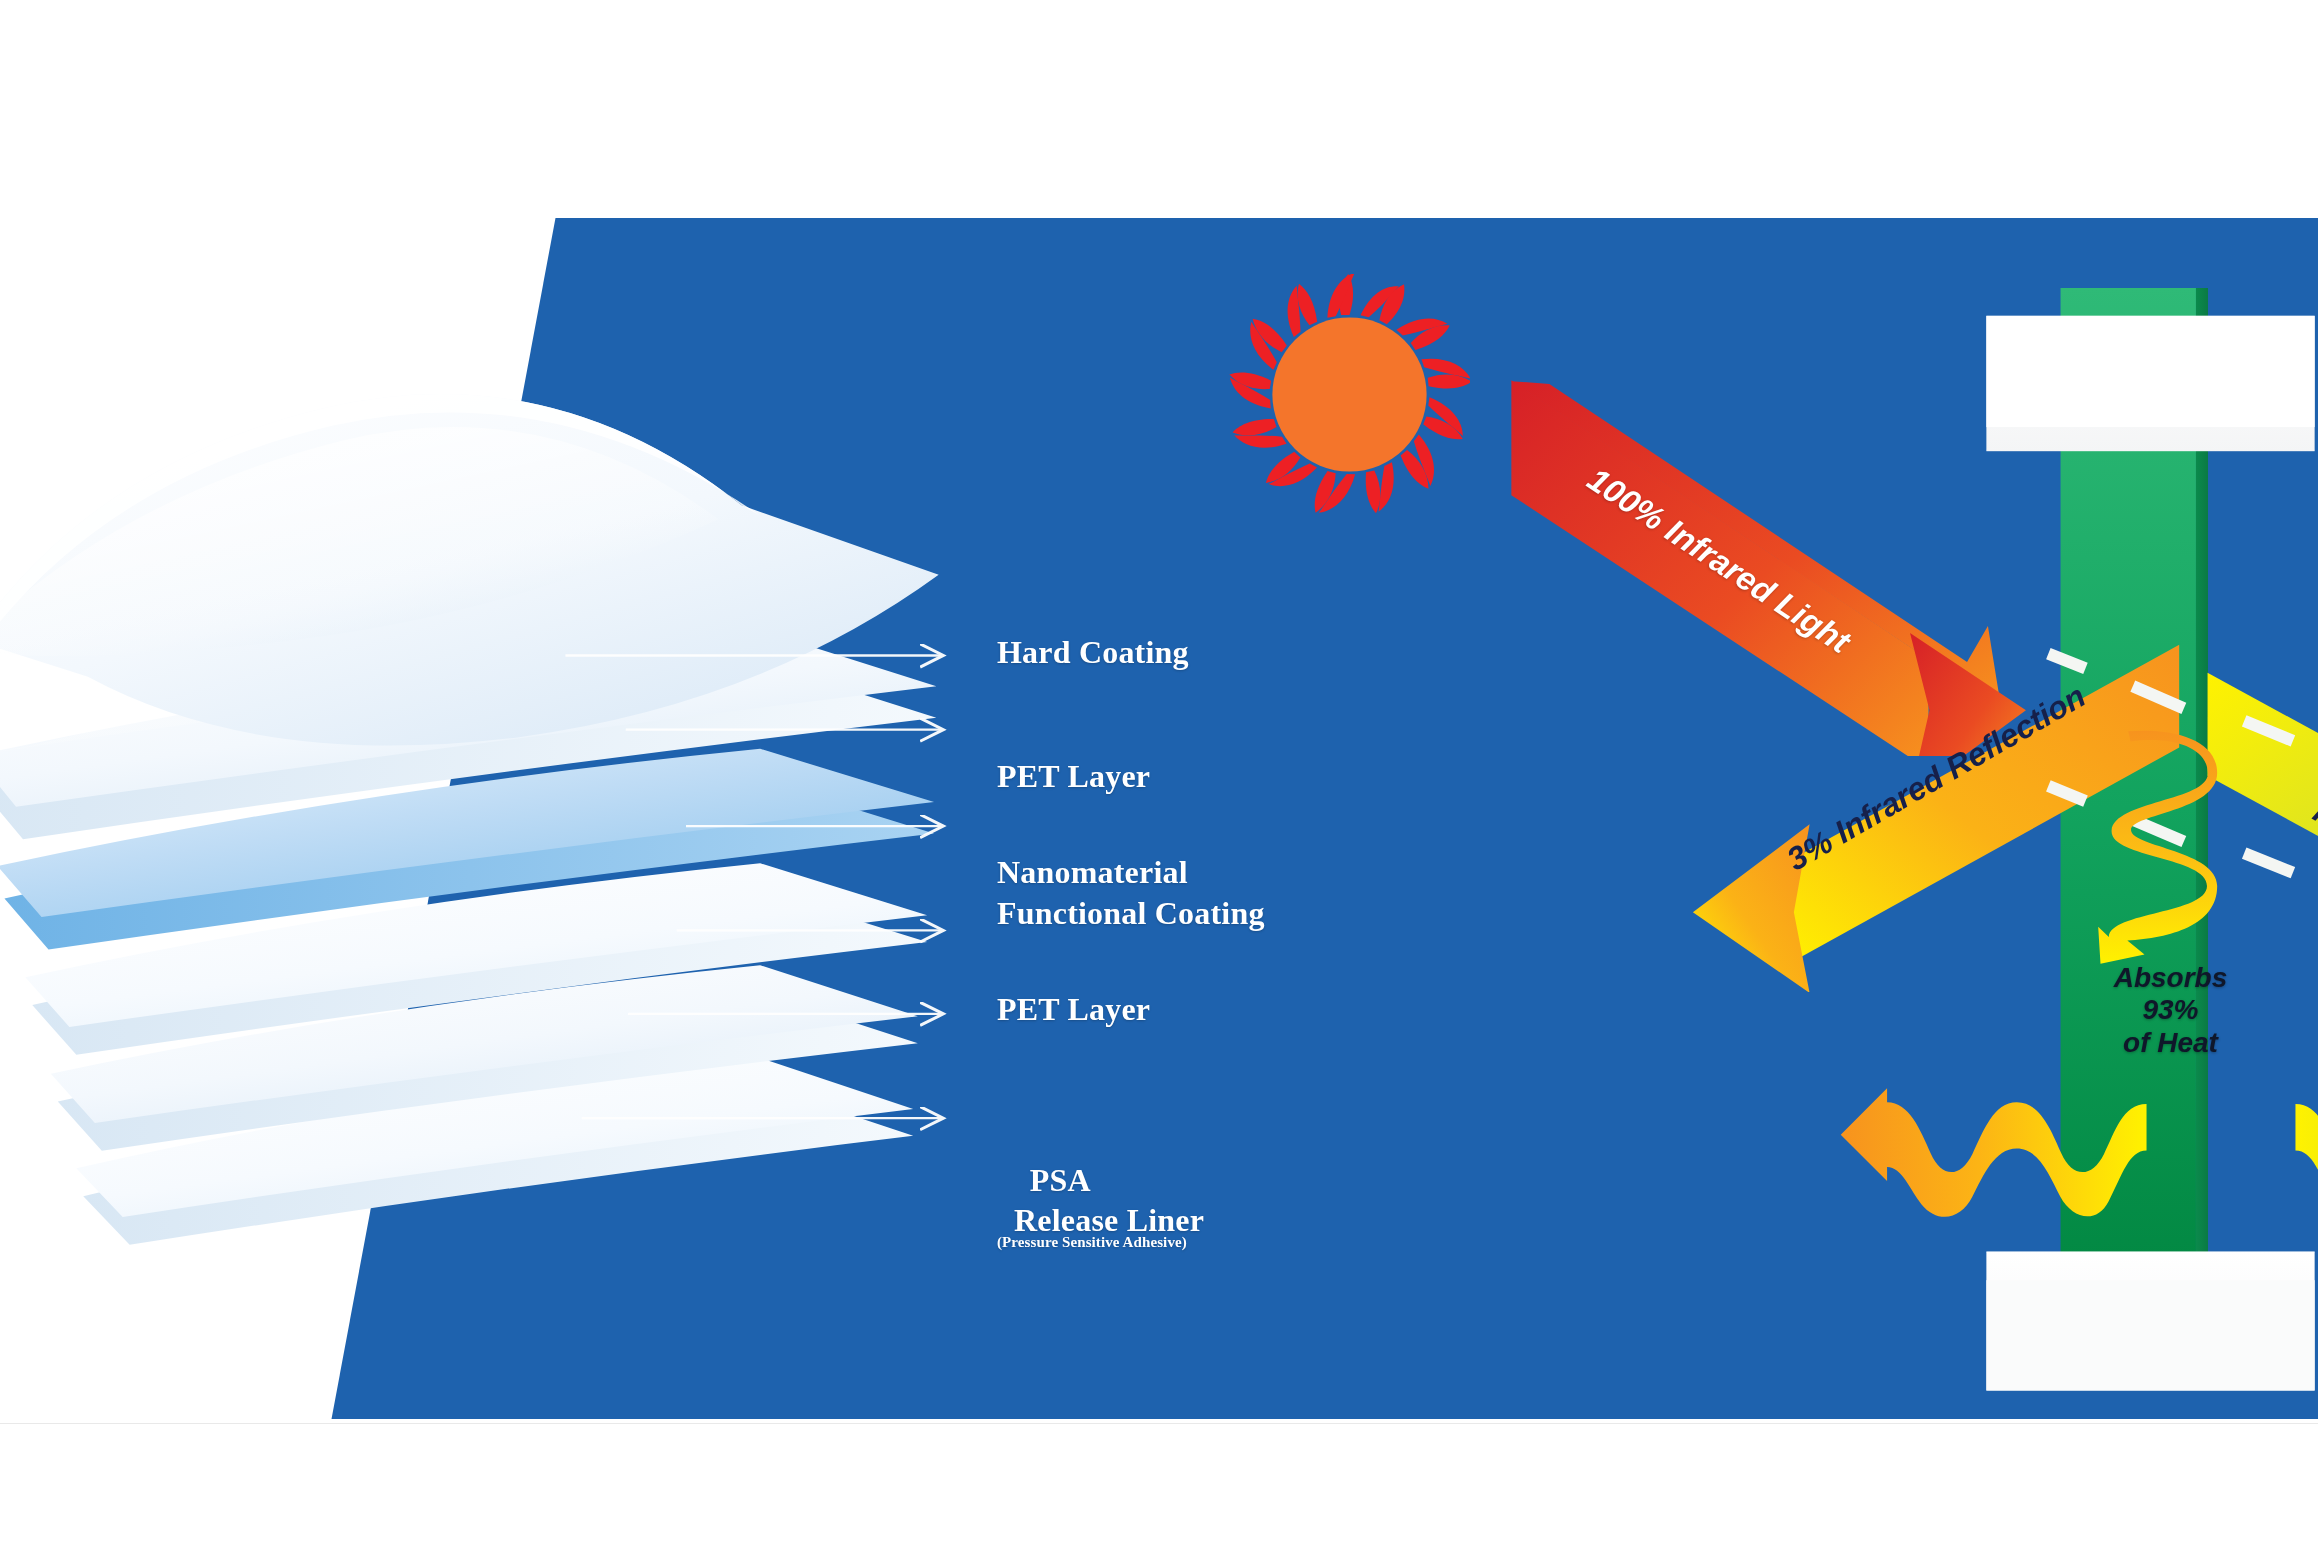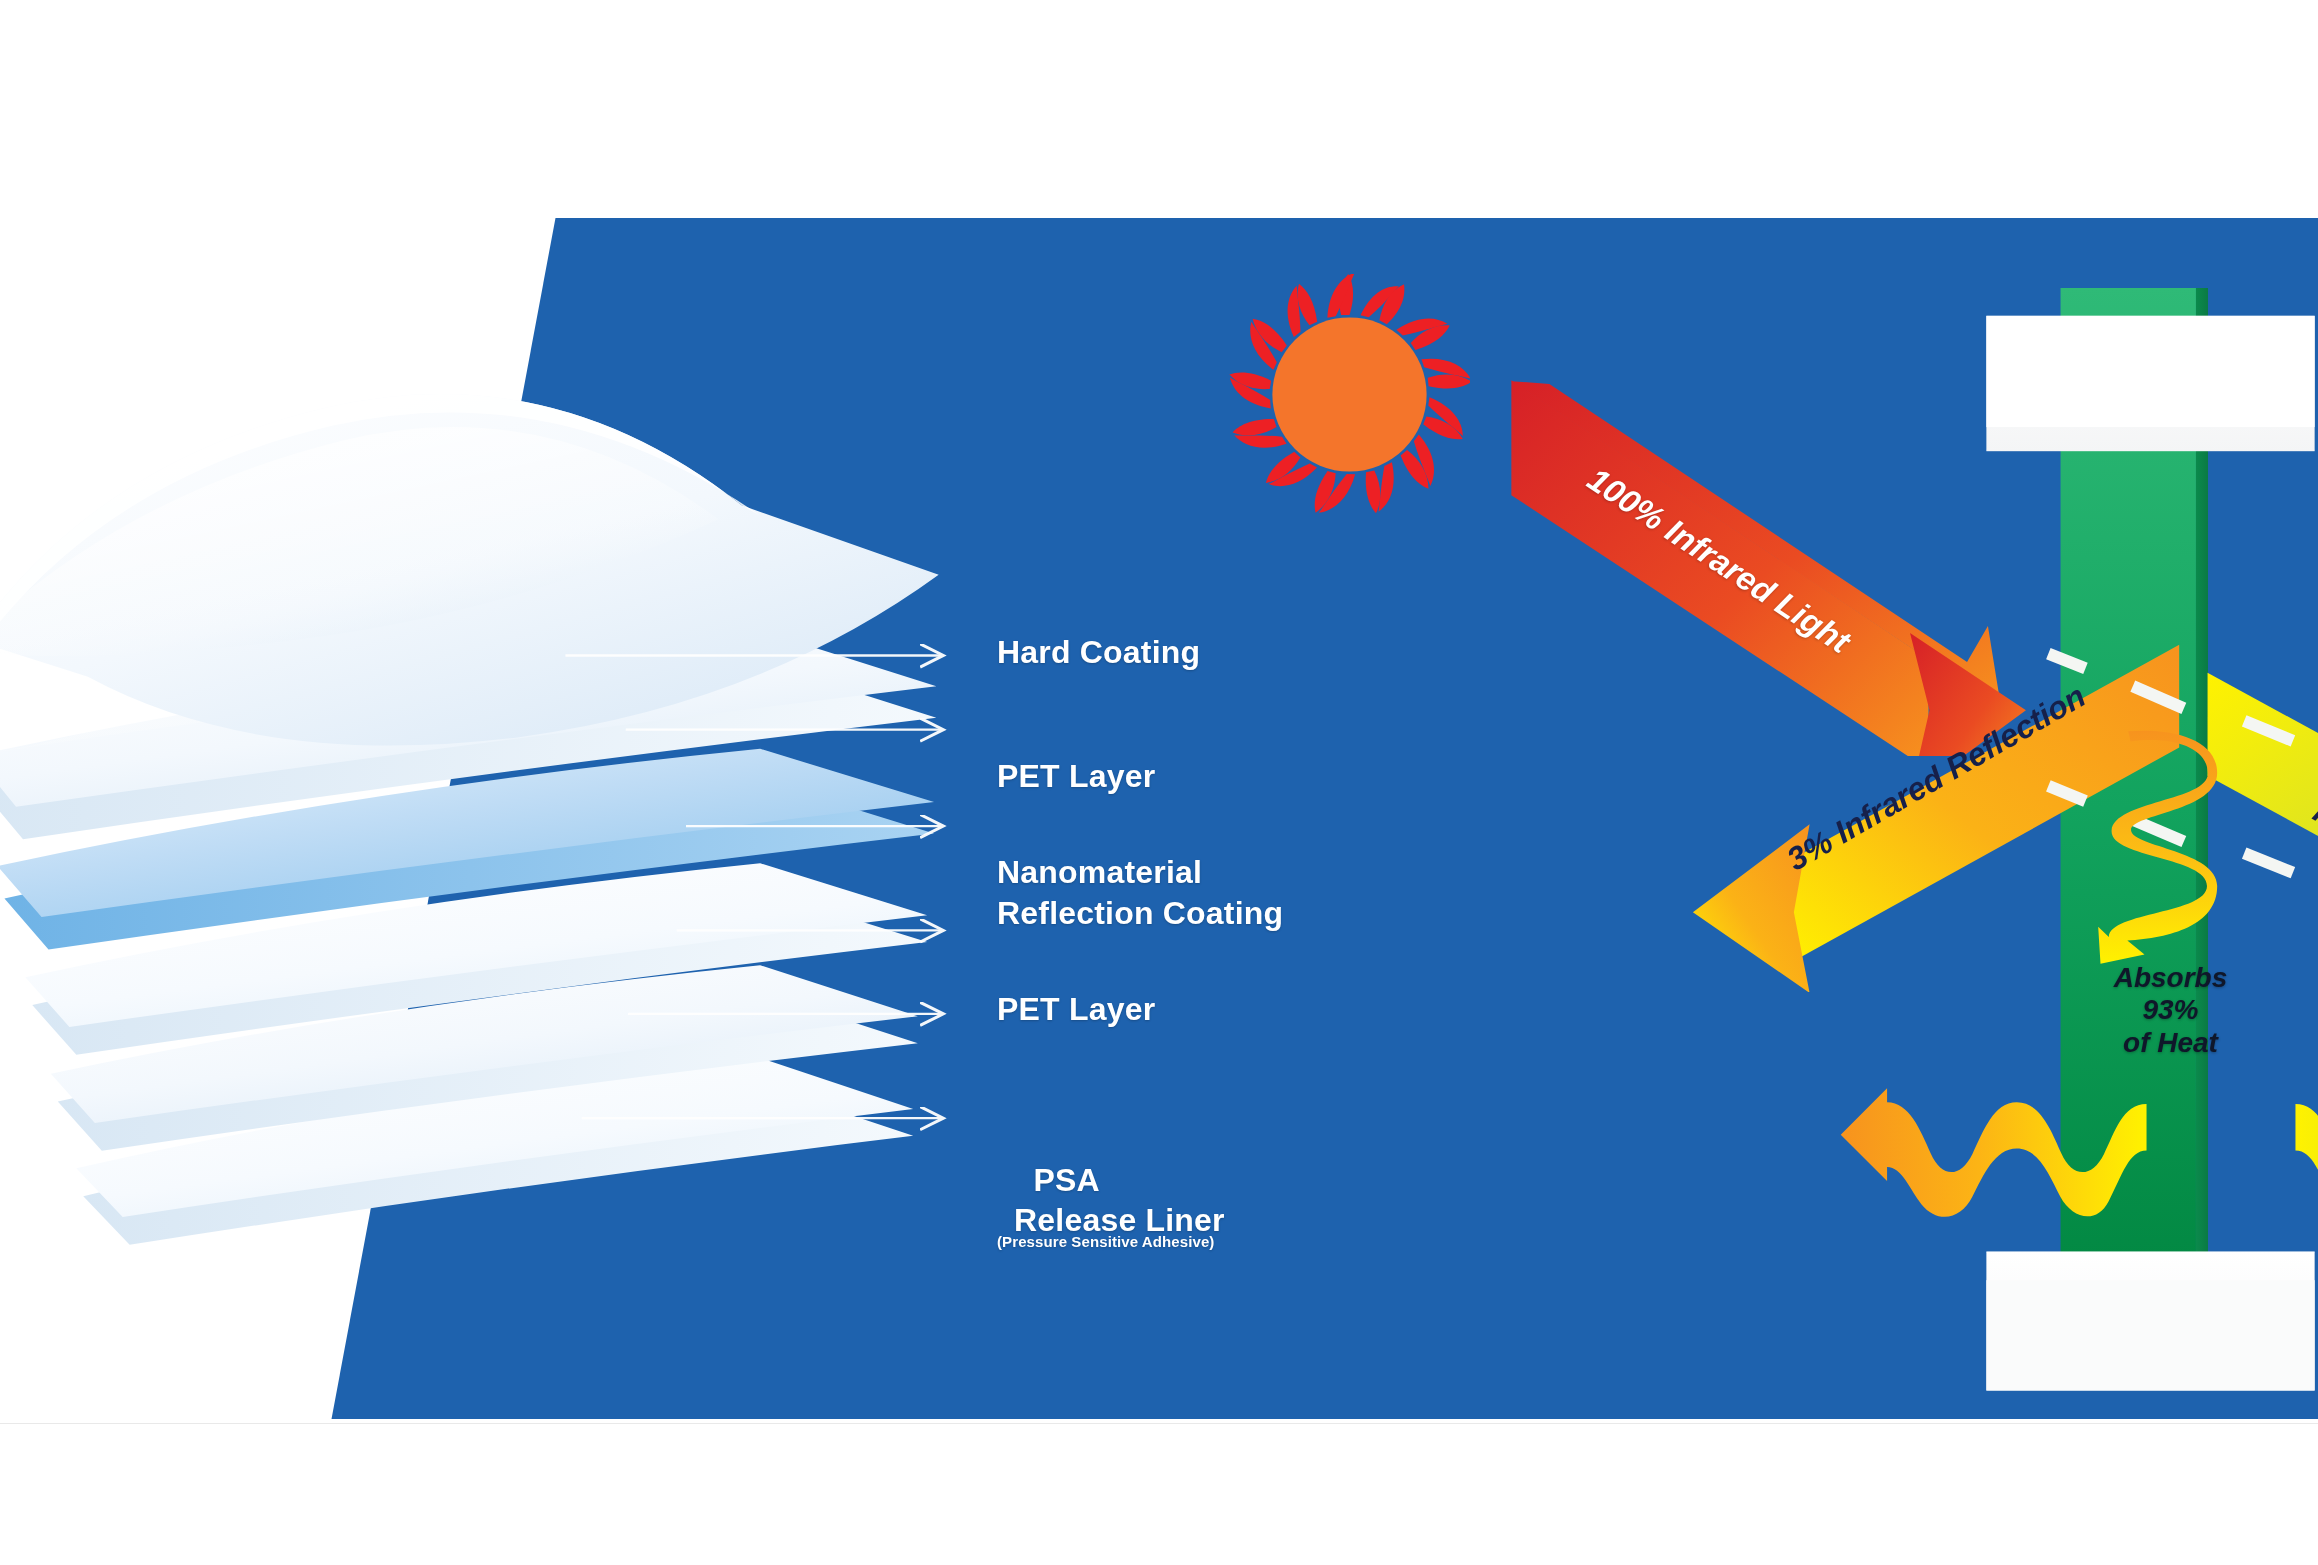--- a/index.html
+++ b/index.html
@@ -25,21 +25,21 @@
   
   #blue-panel {
     left: 0; top: 0;
     width: 2782px; height: 1565px;
   }
 
   
   .layer-label {
     position: absolute;
     color: #ffffff;
-    font-family: Liberation Sans, sans-serif;
+    font-family: Liberation Serif, serif;
     font-weight: bold;
     font-size: 32px;
     letter-spacing: 0.2px;
     white-space: pre;
     text-shadow: 0 0.9px 2.3px rgba(0,0,0,0.22);
     line-height: 1.08;
   }
   .layer-label.two-line { line-height: 1.28; }
   .label-sub {
     display: block;
@@ -192,21 +192,21 @@
       <line x1="205" y1="905" x2="880" y2="905"></line>
       <line x1="105" y1="1130" x2="880" y2="1130"></line>
     </g>
   </svg>
 
   <div class="layer-label" style="left:997px; top:635px;">Hard Coating</div>
 
   <div class="layer-label" style="left:997px; top:759px;">PET Layer</div>
 
   <div class="layer-label two-line" style="left:997px; top:852px;">Nanomaterial
-Reflection Coating</div>
+Functional Coating</div>
 
   <div class="layer-label" style="left:997px; top:992px;">PET Layer</div>
 
   <div class="layer-label" style="left:997px; top:1128px;">
     <span>PSA</span>
     <span class="label-sub">(Pressure Sensitive Adhesive)</span>
   </div>
 
   <div class="layer-label" style="left:997px; top:1203px;margin-left:17px;">Release Liner</div>
 

